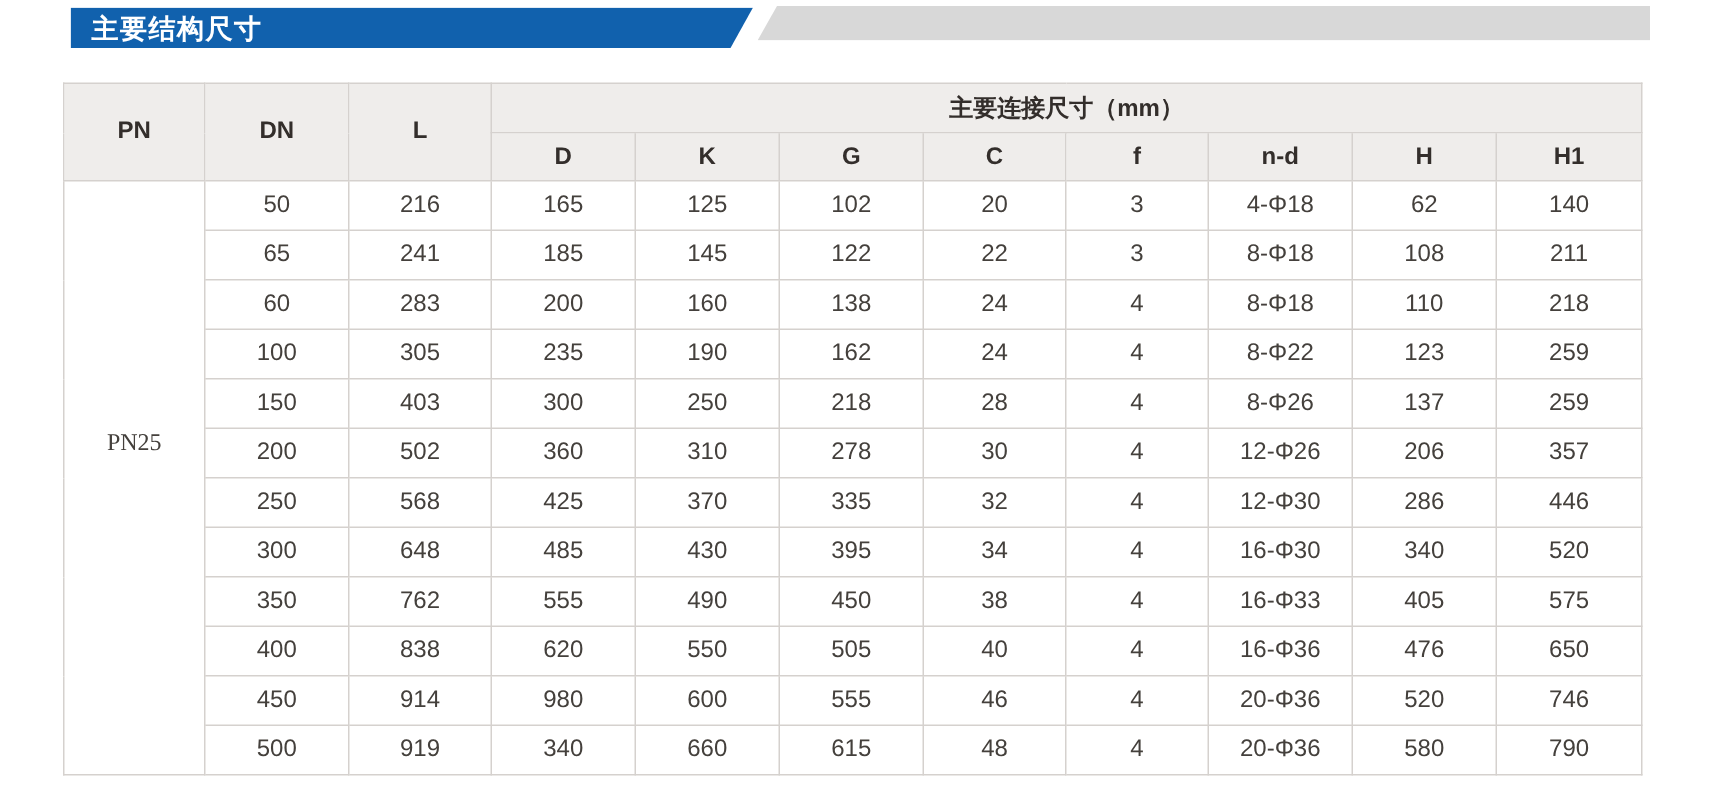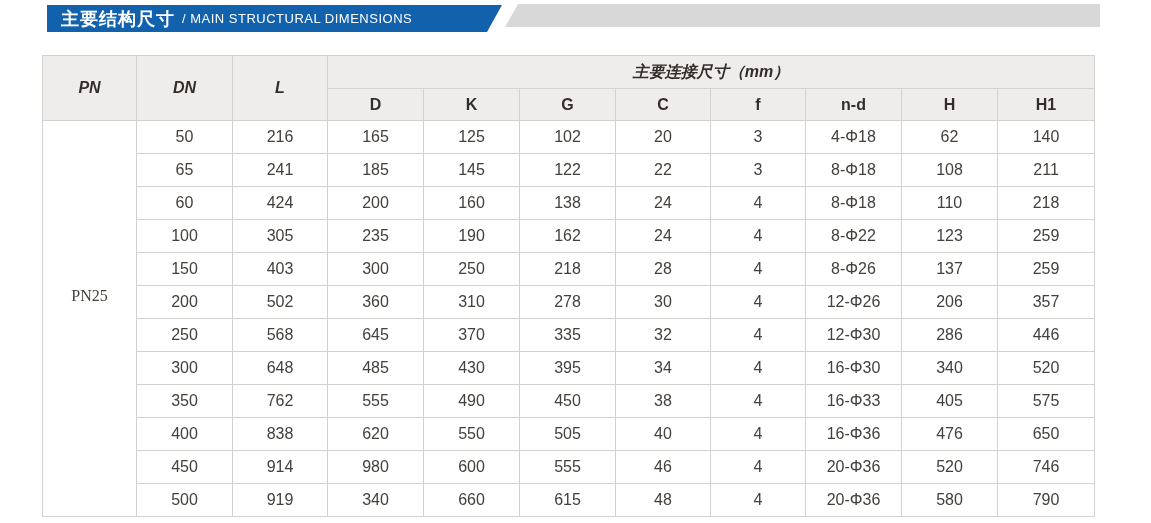--- a/index.html
+++ b/index.html
@@ -46,41 +46,40 @@
     color: #44403c;
     font-size: 16px;
     overflow: hidden;
   }
   table.dims thead th {
     background: #efedeb;
     color: #332e2b;
     font-weight: 700;
     font-size: 16px;
   }
-  tr.hdr-top th { height: 33px; font-style: italic; }
+  tr.hdr-top th { height: 33px; }
   tr.hdr-sub th { height: 32px; }
   table.dims tbody td { height: 33px; background: #ffffff; }
   td.pn-cell {
     vertical-align: bottom;
     padding-bottom: 45px;
     font-size: 16px;
     color: #44403c;
     font-family: Liberation Serif, serif;
   }
 </style>
 </head>
 <body>
 
 <div class="page">
 
   <div class="banner-area">
     <div class="gray-strip"></div>
     <div class="blue-banner">
       <span class="cn">主要结构尺寸</span>
-      <span class="en">/ MAIN STRUCTURAL DIMENSIONS</span>
     </div>
   </div>
 
   <table class="dims">
     <colgroup>
       <col style="width:94px">
         <col style="width:96px">
         <col style="width:95px">
       <col style="width:96px">
         <col style="width:96px">
@@ -130,21 +129,21 @@
           <td>145</td>
           <td>122</td>
           <td>22</td>
           <td>3</td>
           <td>8-Φ18</td>
           <td>108</td>
           <td>211</td>
         </tr>
         <tr>
           <td>60</td>
-          <td>424</td>
+          <td>283</td>
           <td>200</td>
           <td>160</td>
           <td>138</td>
           <td>24</td>
           <td>4</td>
           <td>8-Φ18</td>
           <td>110</td>
           <td>218</td>
         </tr>
         <tr>
@@ -179,21 +178,21 @@
           <td>278</td>
           <td>30</td>
           <td>4</td>
           <td>12-Φ26</td>
           <td>206</td>
           <td>357</td>
         </tr>
         <tr>
           <td>250</td>
           <td>568</td>
-          <td>645</td>
+          <td>425</td>
           <td>370</td>
           <td>335</td>
           <td>32</td>
           <td>4</td>
           <td>12-Φ30</td>
           <td>286</td>
           <td>446</td>
         </tr>
         <tr>
           <td>300</td>

